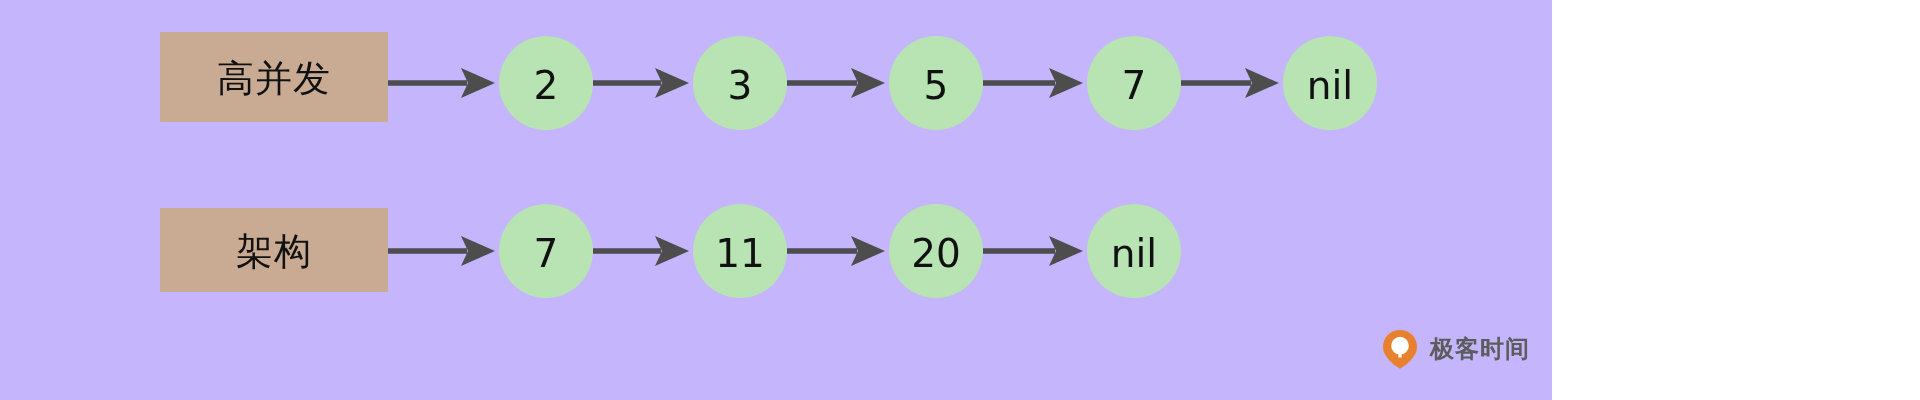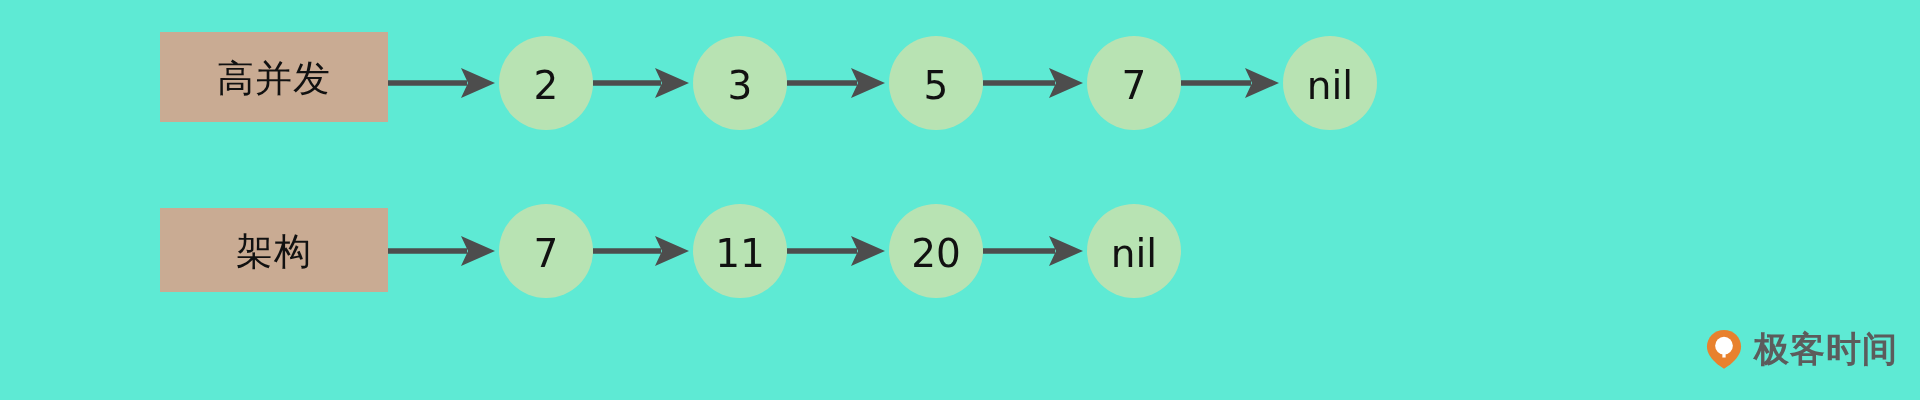--- a/index.html
+++ b/index.html
@@ -7,23 +7,23 @@
     margin: 0;
     padding: 0;
     background: #ffffff;
   }
   body {
     font-family: "Liberation Sans", "DejaVu Sans", sans-serif;
   }
 
   #diagram-canvas {
     position: relative;
-    width: 1920px;
+    width: 1552px;
     height: 400px;
-    background: #5eead4;
+    background: #c4b5fd;
     overflow: hidden;
   }
 
   
   #diagram-svg {
     position: absolute;
     left: 0;
     top: 0;
     width: 1920px;
     height: 400px;
@@ -74,21 +74,21 @@
     gap: 9px;
     user-select: none;
   }
   #watermark .wm-mark {
     width: 42px;
     height: 42px;
     display: block;
   }
   #watermark .wm-text {
     font-family: "DejaVu Sans", "Liberation Sans", sans-serif;
-    font-size: 35px;
+    font-size: 24px;
     font-weight: 700;
     color: #5c5c5c;
     letter-spacing: 1px;
     line-height: 1;
     white-space: nowrap;
   }
 </style>
 </head>
 <body>
 

